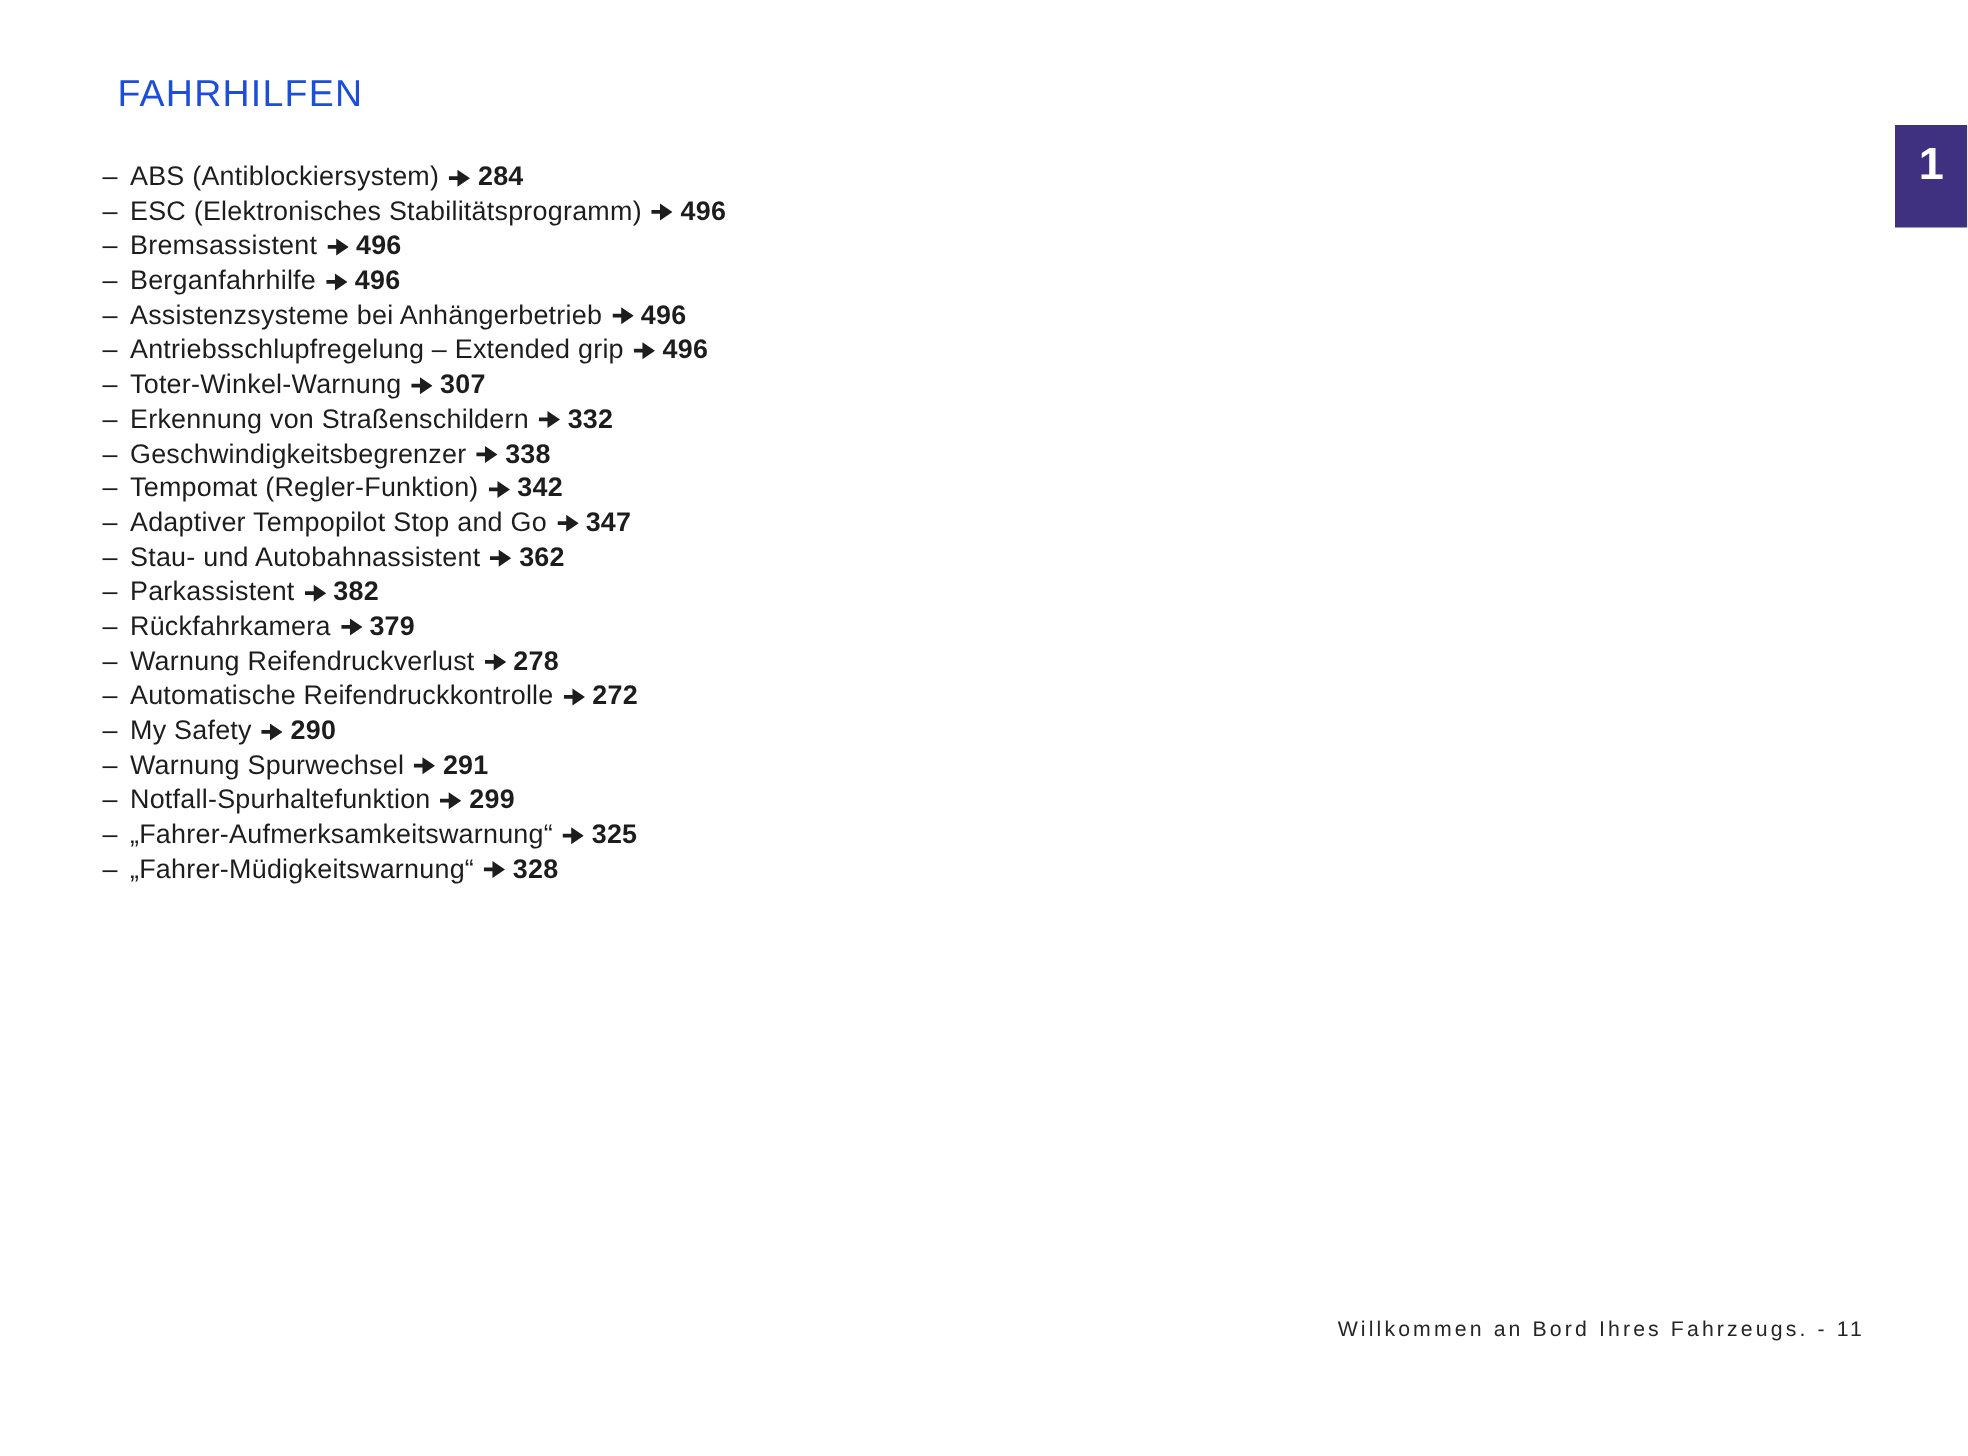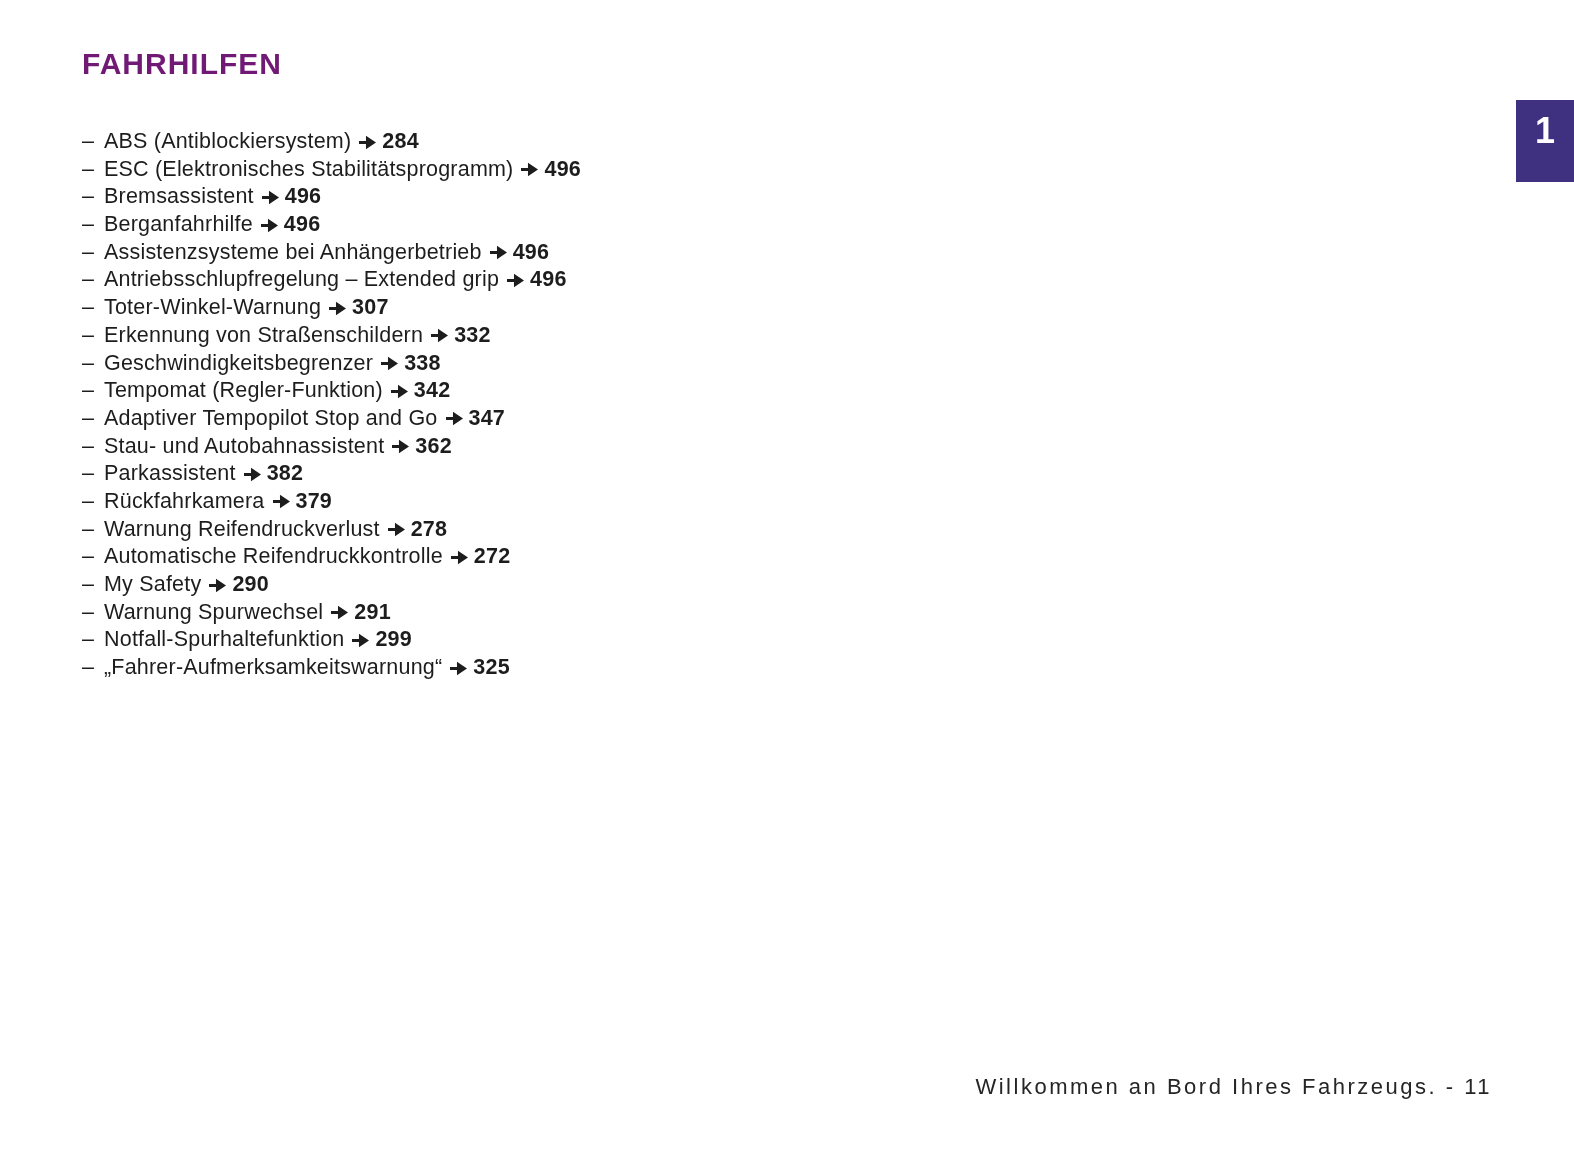--- a/index.html
+++ b/index.html
@@ -13,26 +13,26 @@
     height: 1165px;
     background: #ffffff;
     overflow: hidden;
     font-family: "Liberation Sans", "DejaVu Sans", sans-serif;
     color: #1d1d1d;
   }
   .page-title {
     position: absolute;
     left: 78px;
     top: 43px;
-    margin: 4px;
+    margin: 16px;
     font-size: 30px;
     line-height: 34px;
-    font-weight: 700;
+    font-weight: 400;
     letter-spacing: 1px;
-    color: #701a75;
+    color: #1d4ed8;
   }
   .toc-list {
     position: absolute;
     left: 82px;
     top: 128px;
     margin: 0;
     padding: 0;
     list-style: none;
     font-size: 21.5px;
     letter-spacing: 0.2px;
@@ -75,22 +75,22 @@
     align-items: center;
     justify-content: center;
     padding-bottom: 20px;
     box-sizing: border-box;
     font-size: 36px;
     font-weight: 700;
   }
   .footer-text {
     position: absolute;
     right: 82px;
-    top: 1076px;
-    font-size: 22px;
+    top: 1053px;
+    font-size: 17px;
     line-height: 22px;
     font-weight: 500;
     letter-spacing: 2.5px;
     color: #252525;
     white-space: nowrap;
   }
 </style>
 </head>
 <body>
 
@@ -216,20 +216,25 @@
     </svg><span class="toc-page">299</span>
   </li>
 
 
   <li class="toc-item">
     <span class="bullet">–</span><span class="toc-label">„Fahrer-Aufmerksamkeitswarnung“</span><svg class="arrow-icon" viewBox="0 0 20 16" xmlns="http://www.w3.org/2000/svg" aria-hidden="true">
       <path d="M0 6.2 H10 V9.8 H0 Z M8.2 0 L20 8 L8.2 16 Z"></path>
     </svg><span class="toc-page">325</span>
   </li>
 
+  <li class="toc-item">
+    <span class="bullet">–</span><span class="toc-label">„Fahrer-Müdigkeitswarnung“</span><svg class="arrow-icon" viewBox="0 0 20 16" xmlns="http://www.w3.org/2000/svg" aria-hidden="true">
+      <path d="M0 6.2 H10 V9.8 H0 Z M8.2 0 L20 8 L8.2 16 Z"></path>
+    </svg><span class="toc-page">328</span>
+  </li>
 </ul>
 
   <div class="section-tab" style="background: rgb(63, 49, 127);">
     <span>1</span>
   </div>
 
   <div class="footer-text">Willkommen an Bord Ihres Fahrzeugs. - 11</div>
 
 </div>
 

